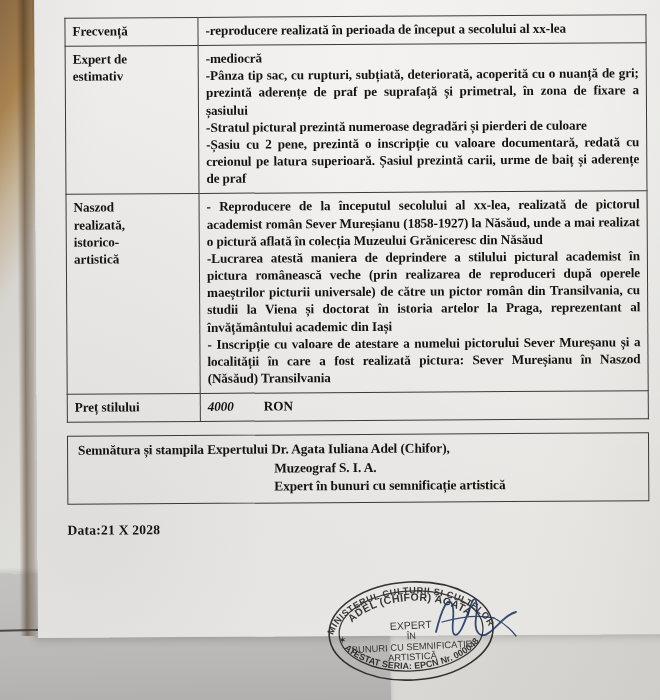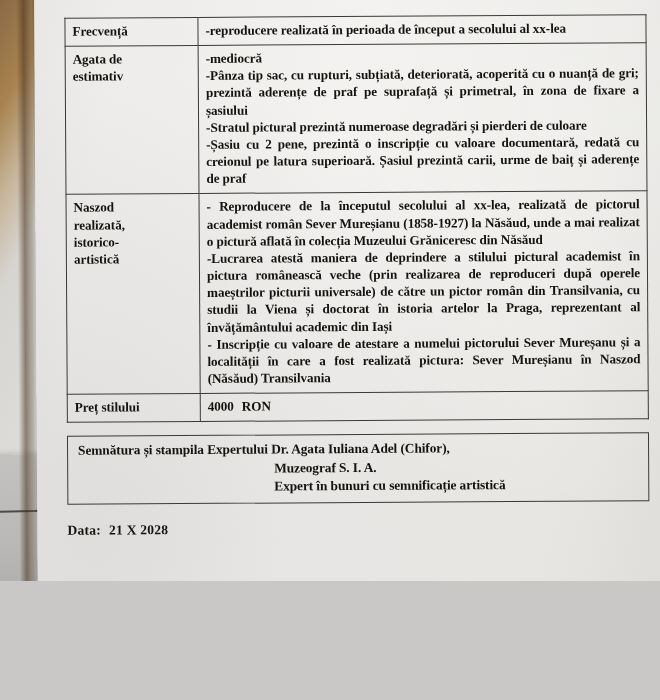--- a/index.html
+++ b/index.html
@@ -11,21 +11,21 @@
     height: 700px;
     overflow: hidden;
     font-family: "Liberation Serif", "DejaVu Serif", serif;
     background: #c9c8c6;
   }
 
   
   .scene {
     position: relative;
     width: 660px;
-    height: 581px;
+    height: 700px;
     overflow: hidden;
     background:
       linear-gradient(118deg, #8a6a46 0%, #a8834f 6%, #c6b59a 11%, #d7d5d2 16%, #dededa 30%, #dbdad7 70%, #cfcecb 100%);
   }
 
   
   .under-sheet {
     position: absolute;
     left: -30px;
     bottom: -20px;
@@ -111,42 +111,42 @@
     margin: 0;
     text-align: justify;
   }
   td.value p.last {
     text-align: left;
   }
   .pricecell {
     padding-left: 26px;
     letter-spacing: 1px;
   }
-  .price-amount { margin-right: 8px; }
+  .price-amount { margin-right: 30px; font-style: italic; }
 
   
   .sigbox {
     margin-top: 13px;
     border: 1.4px solid #3a3a38;
     padding: 5px 10px 6px 10px;
     font-size: 13.4px;
     font-weight: bold;
     line-height: 1.38;
     letter-spacing: -0.1px;
   }
   .sig-l1 { text-align: left; }
   .sig-l2, .sig-l3 { text-align: left; padding-left: 196px; }
 
   .date-line {
     margin-top: 18px;
     font-size: 13.6px;
     font-weight: bold;
     letter-spacing: .2px;
   }
-  .date-label { margin-right: 8px; }
+  .date-label { margin-right: 0; }
 
   
   .stamp {
     position: absolute;
     left: 322px;
     top: 578px;
     width: 178px;
     height: 104px;
     transform: rotate(-3deg);
     opacity: .88;
@@ -183,21 +183,21 @@
       <tbody>
         <tr>
           <td class="label">Frecvență</td>
           <td class="value">
             <p class="last">-reproducere realizată în perioada de început a secolului al xx-lea</p>
           </td>
         </tr>
 
         <tr>
           <td class="label">
-            <div>Agata de</div>
+            <div>Expert de</div>
             <div>estimativ</div>
           </td>
           <td class="value">
             <p class="last">-mediocră</p>
             <p>-Pânza tip sac, cu rupturi, subțiată, deteriorată, acoperită cu o nuanță de gri; prezintă aderențe de praf pe suprafață și primetral, în zona de fixare a șasiului</p>
             <p class="last">-Stratul pictural prezintă numeroase degradări și pierderi de culoare</p>
             <p>-Șasiu cu 2 pene, prezintă o inscripție cu valoare documentară, redată cu creionul pe latura superioară. Șasiul prezintă carii, urme de baiț și aderențe de praf</p>
           </td>
         </tr>
 

